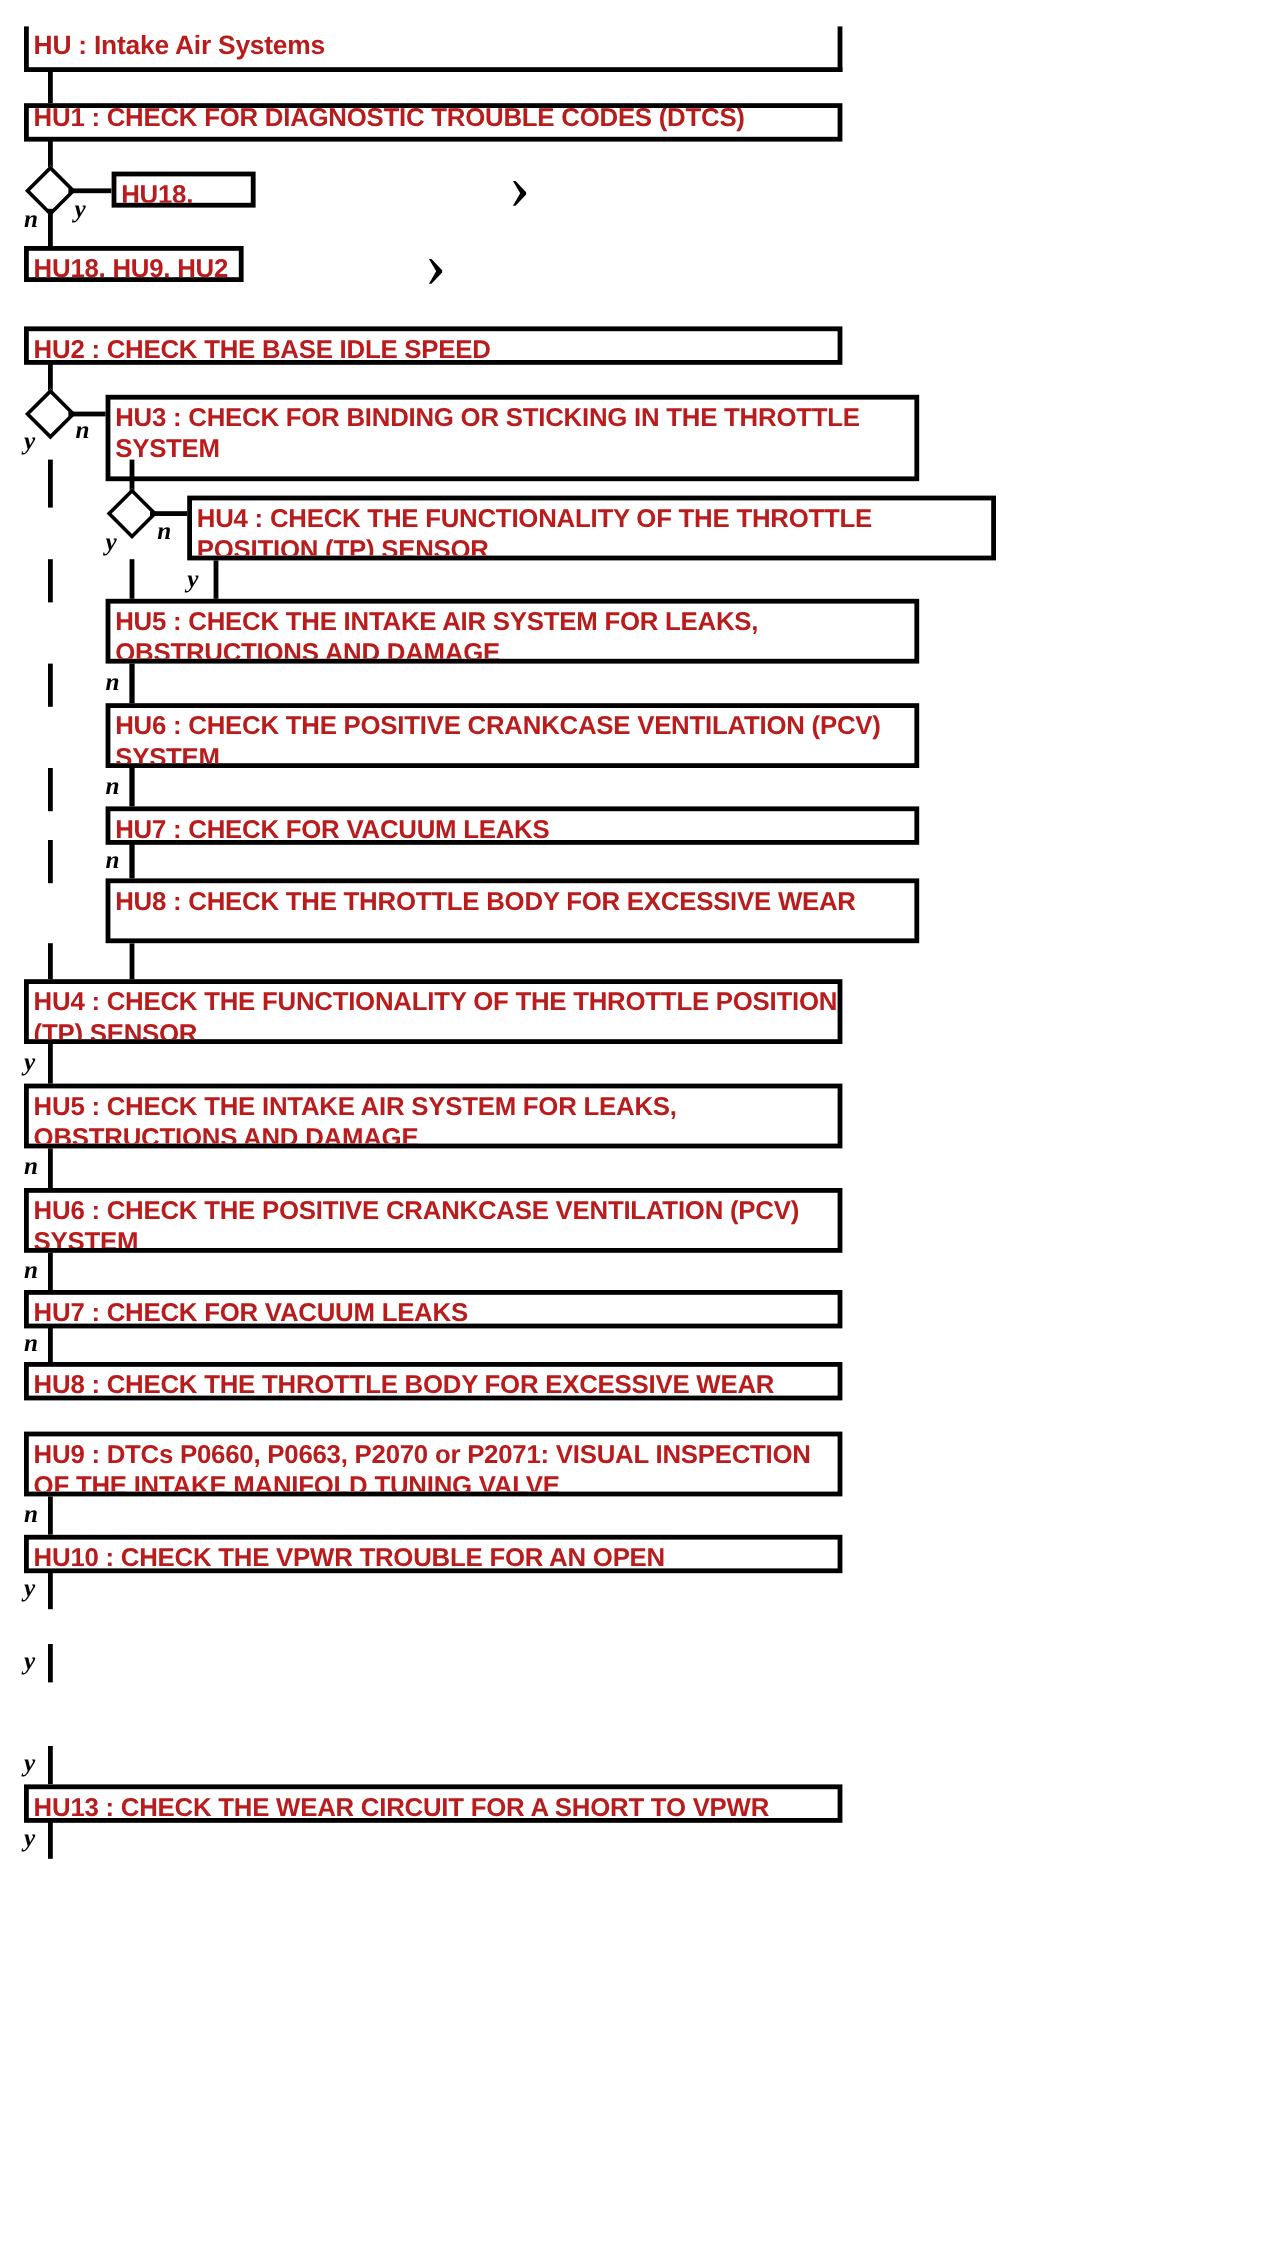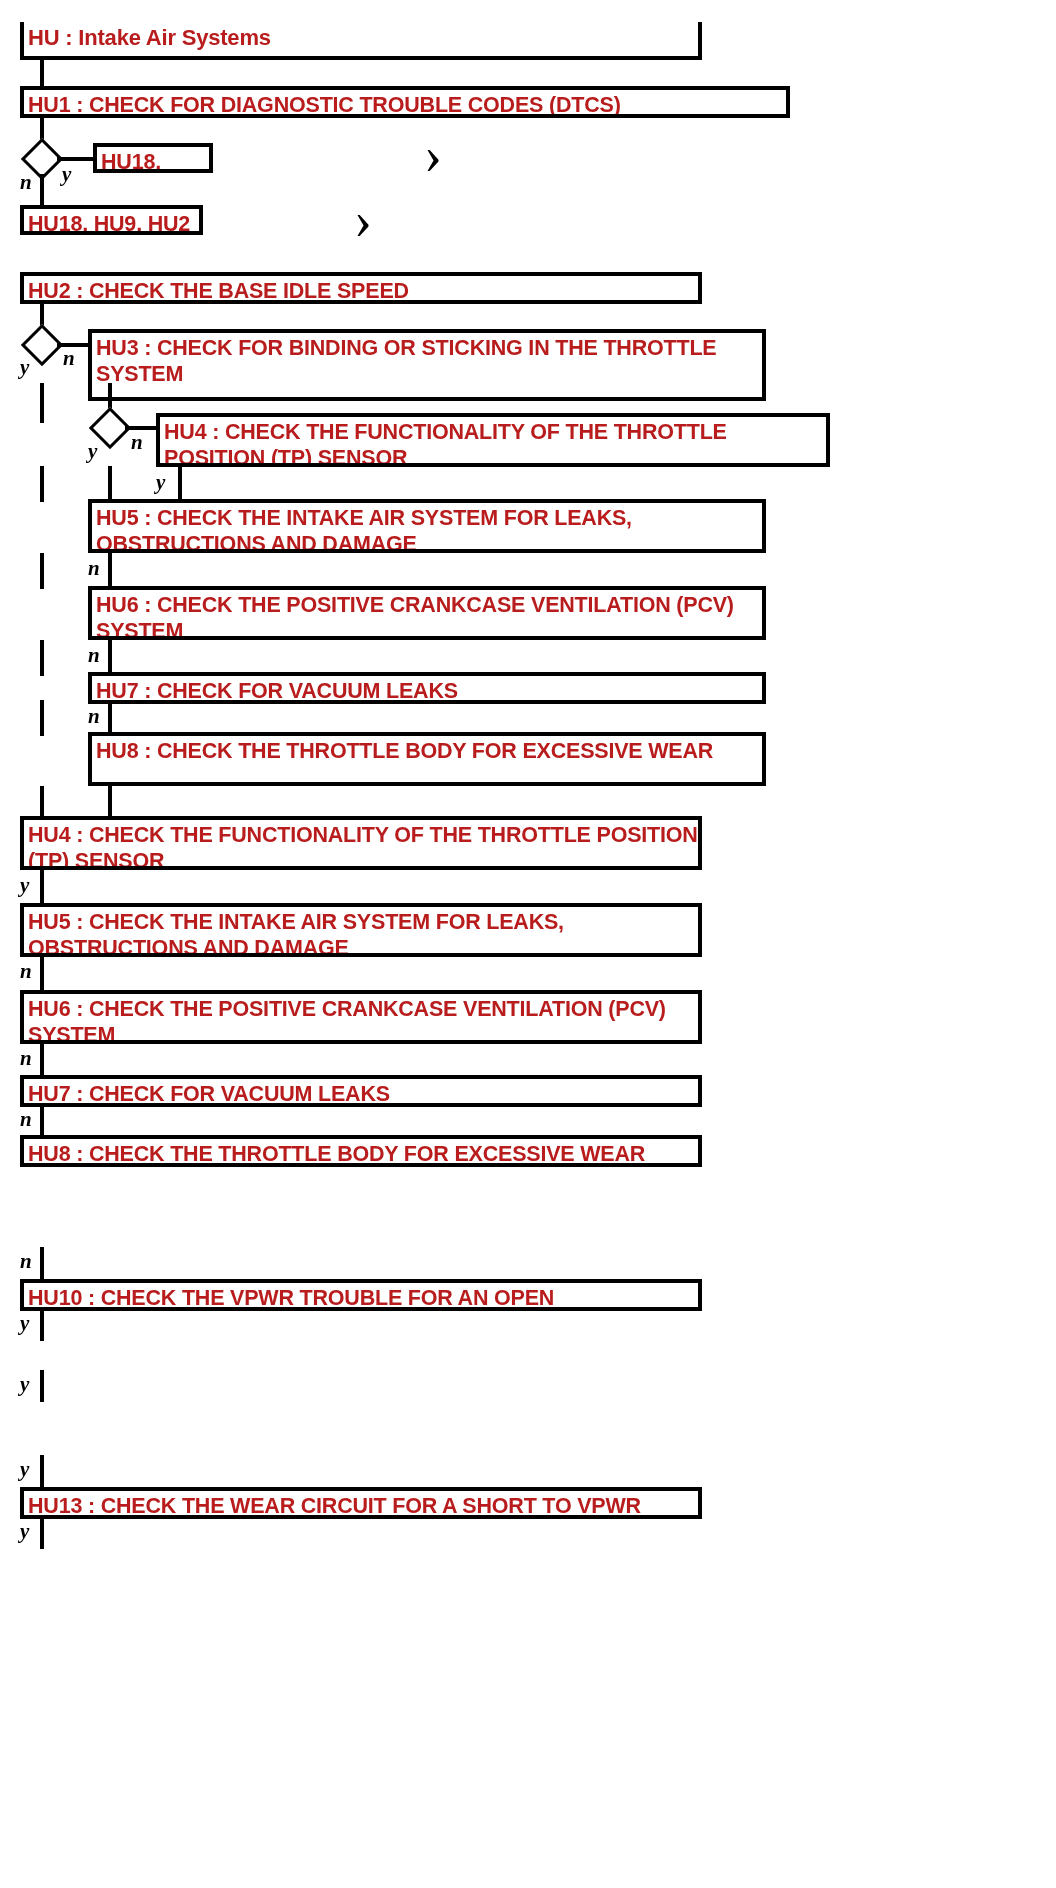--- a/index.html
+++ b/index.html
@@ -83,21 +83,21 @@
 </head>
 <body>
 
 <div id="canvas">
 
   <div class="node title" style="left:20px; top:22px; width:682px; height:38px; font-size:22px;">
     <span>HU : Intake Air Systems</span>
   </div>
   <div class="vline" style="left:40px; top:58px; height:32px;"></div>
 
-  <div class="node" style="left:20px; top:86px; width:770px; height:32px;">
+  <div class="node" style="left:20px; top:86px; width:682px; height:32px;align-items:flex-end;">
     <span>HU1 : CHECK FOR DIAGNOSTIC TROUBLE CODES (DTCS)</span>
   </div>
   <div class="vline" style="left:40px; top:116px; height:30px;"></div>
 
   <div class="diamond" style="left:27px; top:144px;"></div>
   <div class="hline" style="left:57px; top:157px; width:36px;"></div>
   <div class="edge-label" style="left:62px; top:164px;">y</div>
   <div class="edge-label" style="left:20px; top:172px;">n</div>
 
   <div class="node small" style="left:93px; top:143px; width:120px; height:30px;">
@@ -198,20 +198,23 @@
   <div class="node" style="left:20px; top:1075px; width:682px; height:32px;">
     <span>HU7 : CHECK FOR VACUUM LEAKS</span>
   </div>
   <div class="vline" style="left:40px; top:1105px; height:30px;"></div>
   <div class="edge-label" style="left:20px; top:1109px;">n</div>
 
   <div class="node" style="left:20px; top:1135px; width:682px; height:32px;">
     <span>HU8 : CHECK THE THROTTLE BODY FOR EXCESSIVE WEAR</span>
   </div>
 
+  <div class="node" style="left:20px; top:1193px; width:682px; height:54px;">
+    <span>HU9 : DTCs P0660, P0663, P2070 or P2071: VISUAL INSPECTION OF THE INTAKE MANIFOLD TUNING VALVE</span>
+  </div>
   <div class="vline" style="left:40px; top:1247px; height:32px;"></div>
   <div class="edge-label" style="left:20px; top:1251px;">n</div>
 
   <div class="node" style="left:20px; top:1279px; width:682px; height:32px;">
     <span>HU10 : CHECK THE VPWR TROUBLE FOR AN OPEN</span>
   </div>
   <div class="vline" style="left:40px; top:1309px; height:32px;"></div>
   <div class="edge-label" style="left:20px; top:1313px;">y</div>
 
   <div class="vline" style="left:40px; top:1370px; height:32px;"></div>

